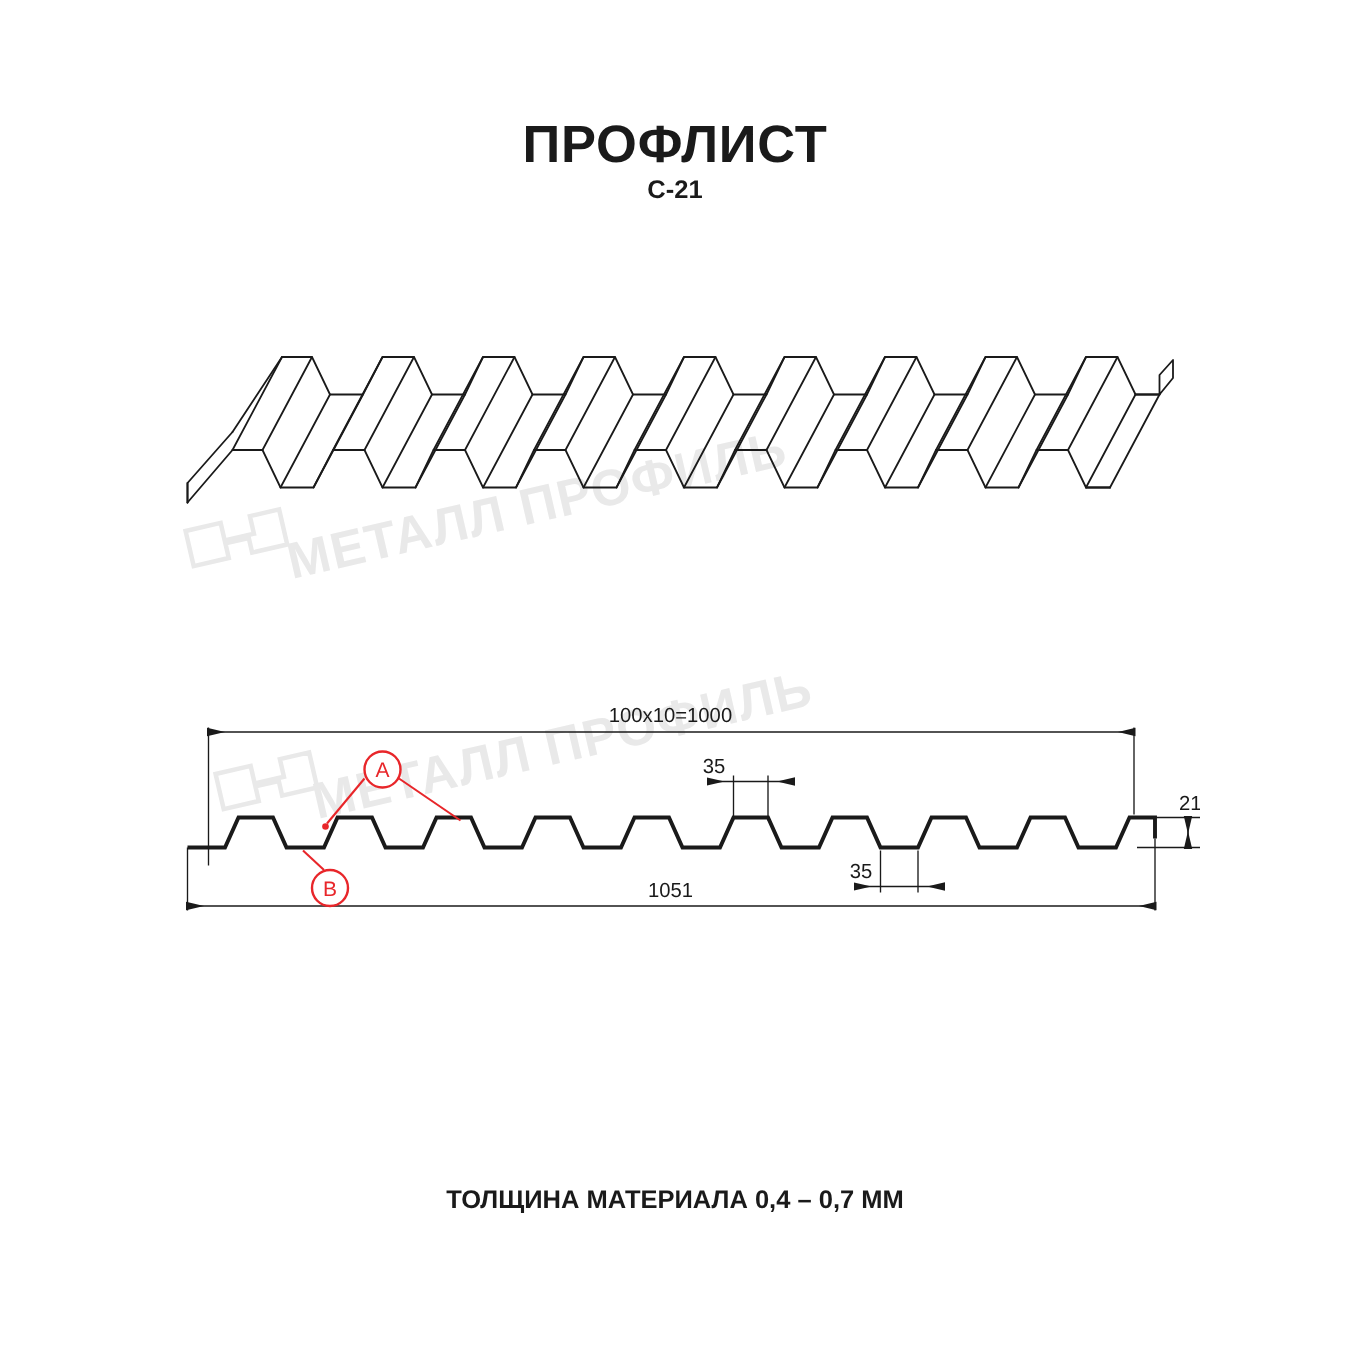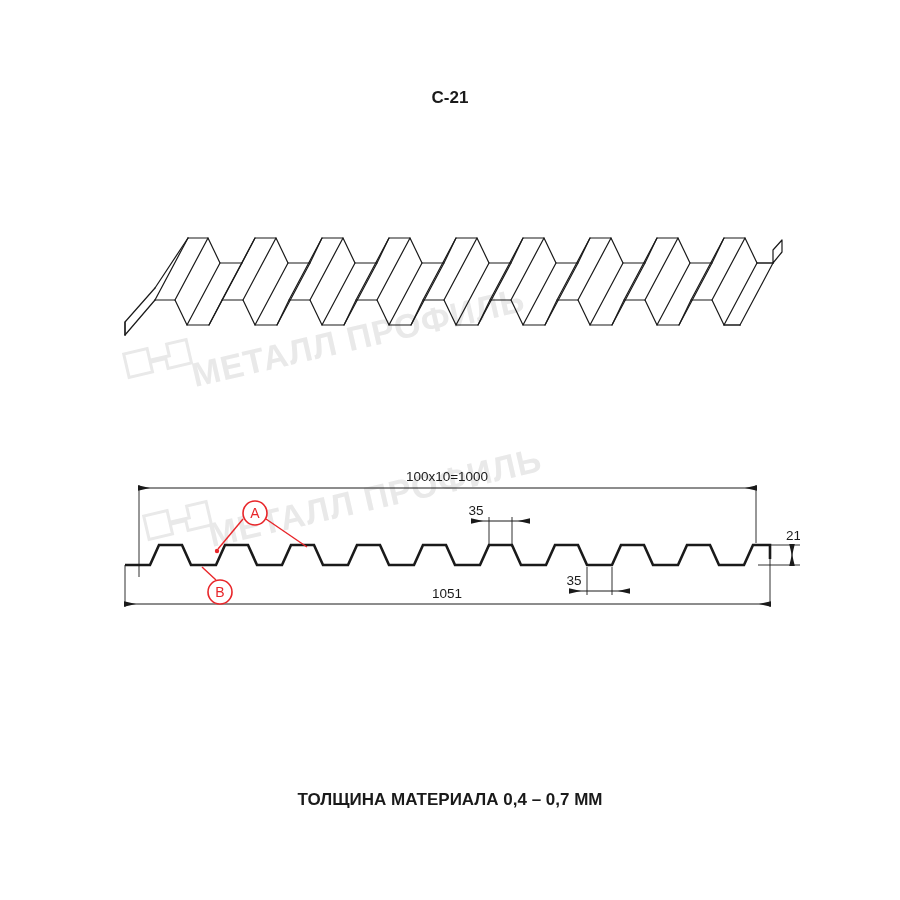--- a/index.html
+++ b/index.html
@@ -29,21 +29,20 @@
     text-align: center;
   }
   .title-main {
     font-size: 35px;
     font-weight: bold;
     letter-spacing: 0.5px;
     color: #1a1a1a;
     line-height: 1.1;
   }
   .title-sub {
-    margin-top: 10px;
     font-size: 17px;
     font-weight: bold;
     color: #1a1a1a;
   }
   
   .watermark {
     position: absolute;
     color: #e9e9e9;
     font-weight: bold;
     letter-spacing: 1px;
@@ -108,20 +107,21 @@
   <svg class="wm-logo" style="top:492px; left:140px;" width="80" height="60" viewBox="0 0 80 60">
     <g transform="rotate(-13 40 30)" fill="none" stroke="#e9e9e9" stroke-width="3">
       <path d="M6 40 L6 16 L30 16 L30 28 L50 28 L50 16 L70 16 L70 40 L46 40 L46 30 L30 30 L30 40 Z"></path>
     </g>
   </svg>
 
   <div class="watermark wm-1">МЕТАЛЛ ПРОФИЛЬ</div>
   <div class="watermark wm-2">МЕТАЛЛ ПРОФИЛЬ</div>
 
   <div class="title-block">
+    <div class="title-main">ПРОФЛИСТ</div>
     <div class="title-sub">С-21</div>
   </div>
 
   <div class="iso-view">
     <svg width="680" height="160" viewBox="0 0 680 160">
       <g fill="none" stroke="#1a1a1a" stroke-width="1.2" stroke-linejoin="round" stroke-linecap="round">
 
         <path d="M45 100 L78 38"></path>
 
         <path d="M15 135 L45 100"></path>

